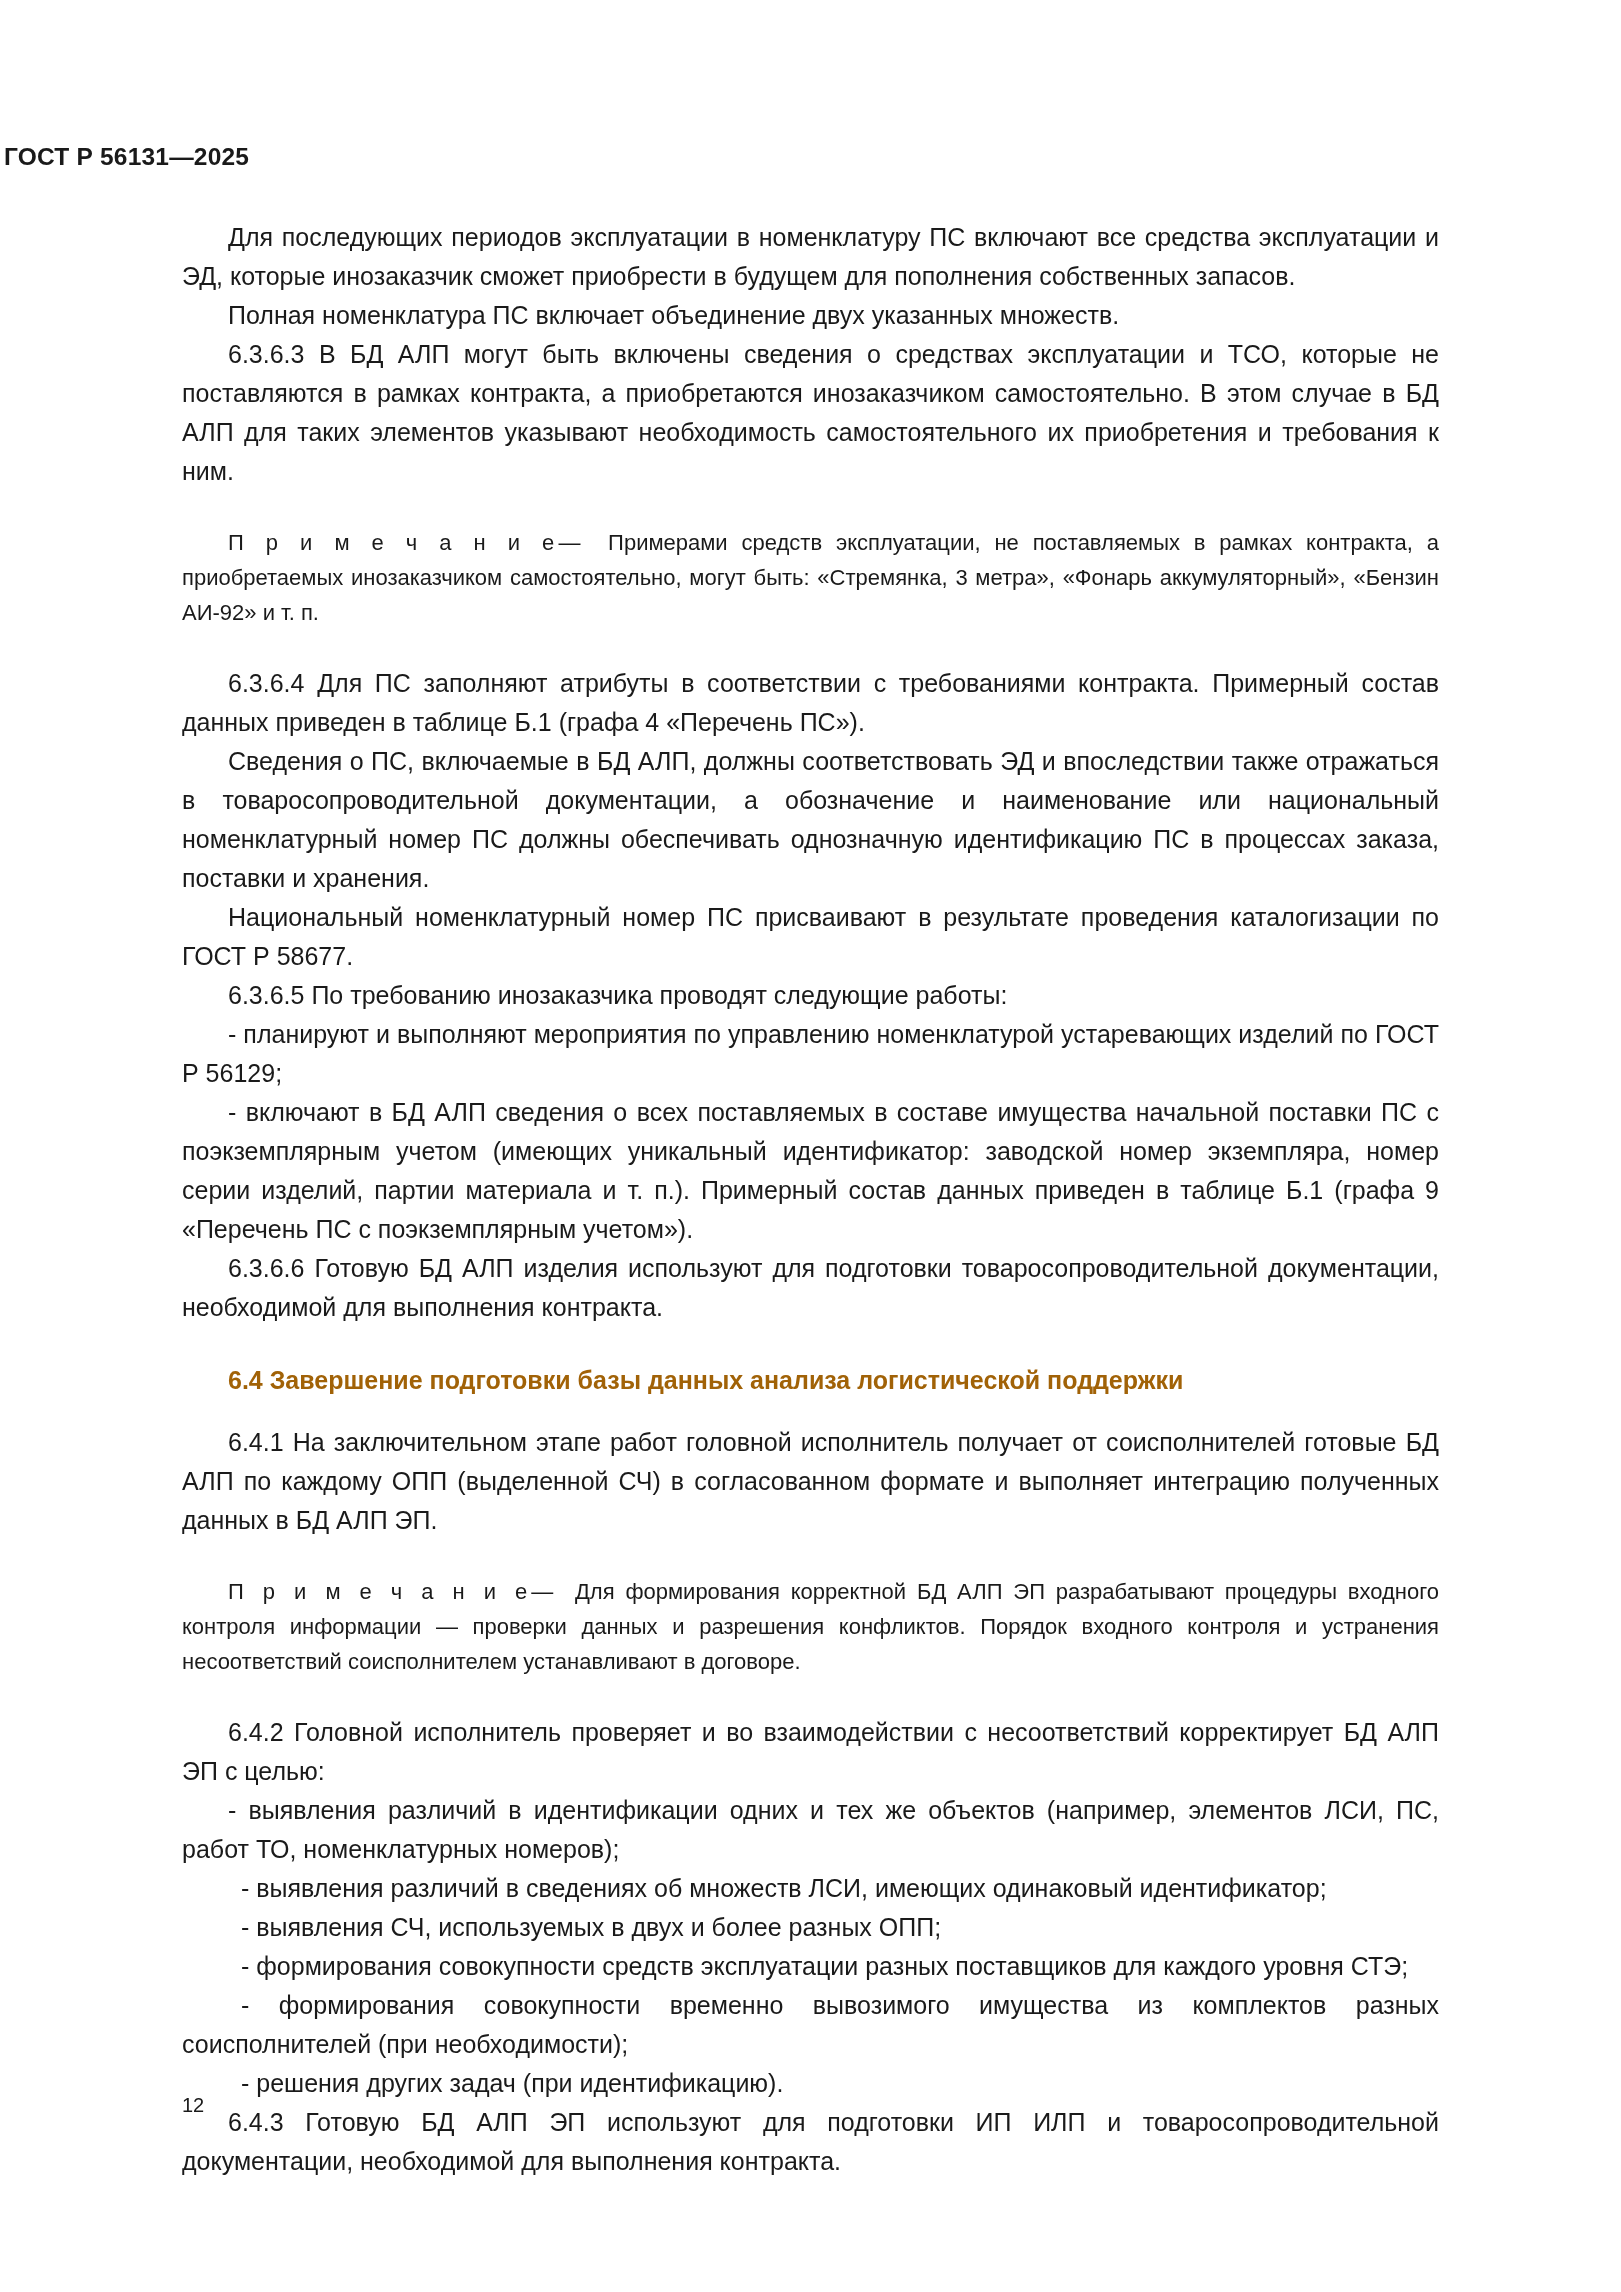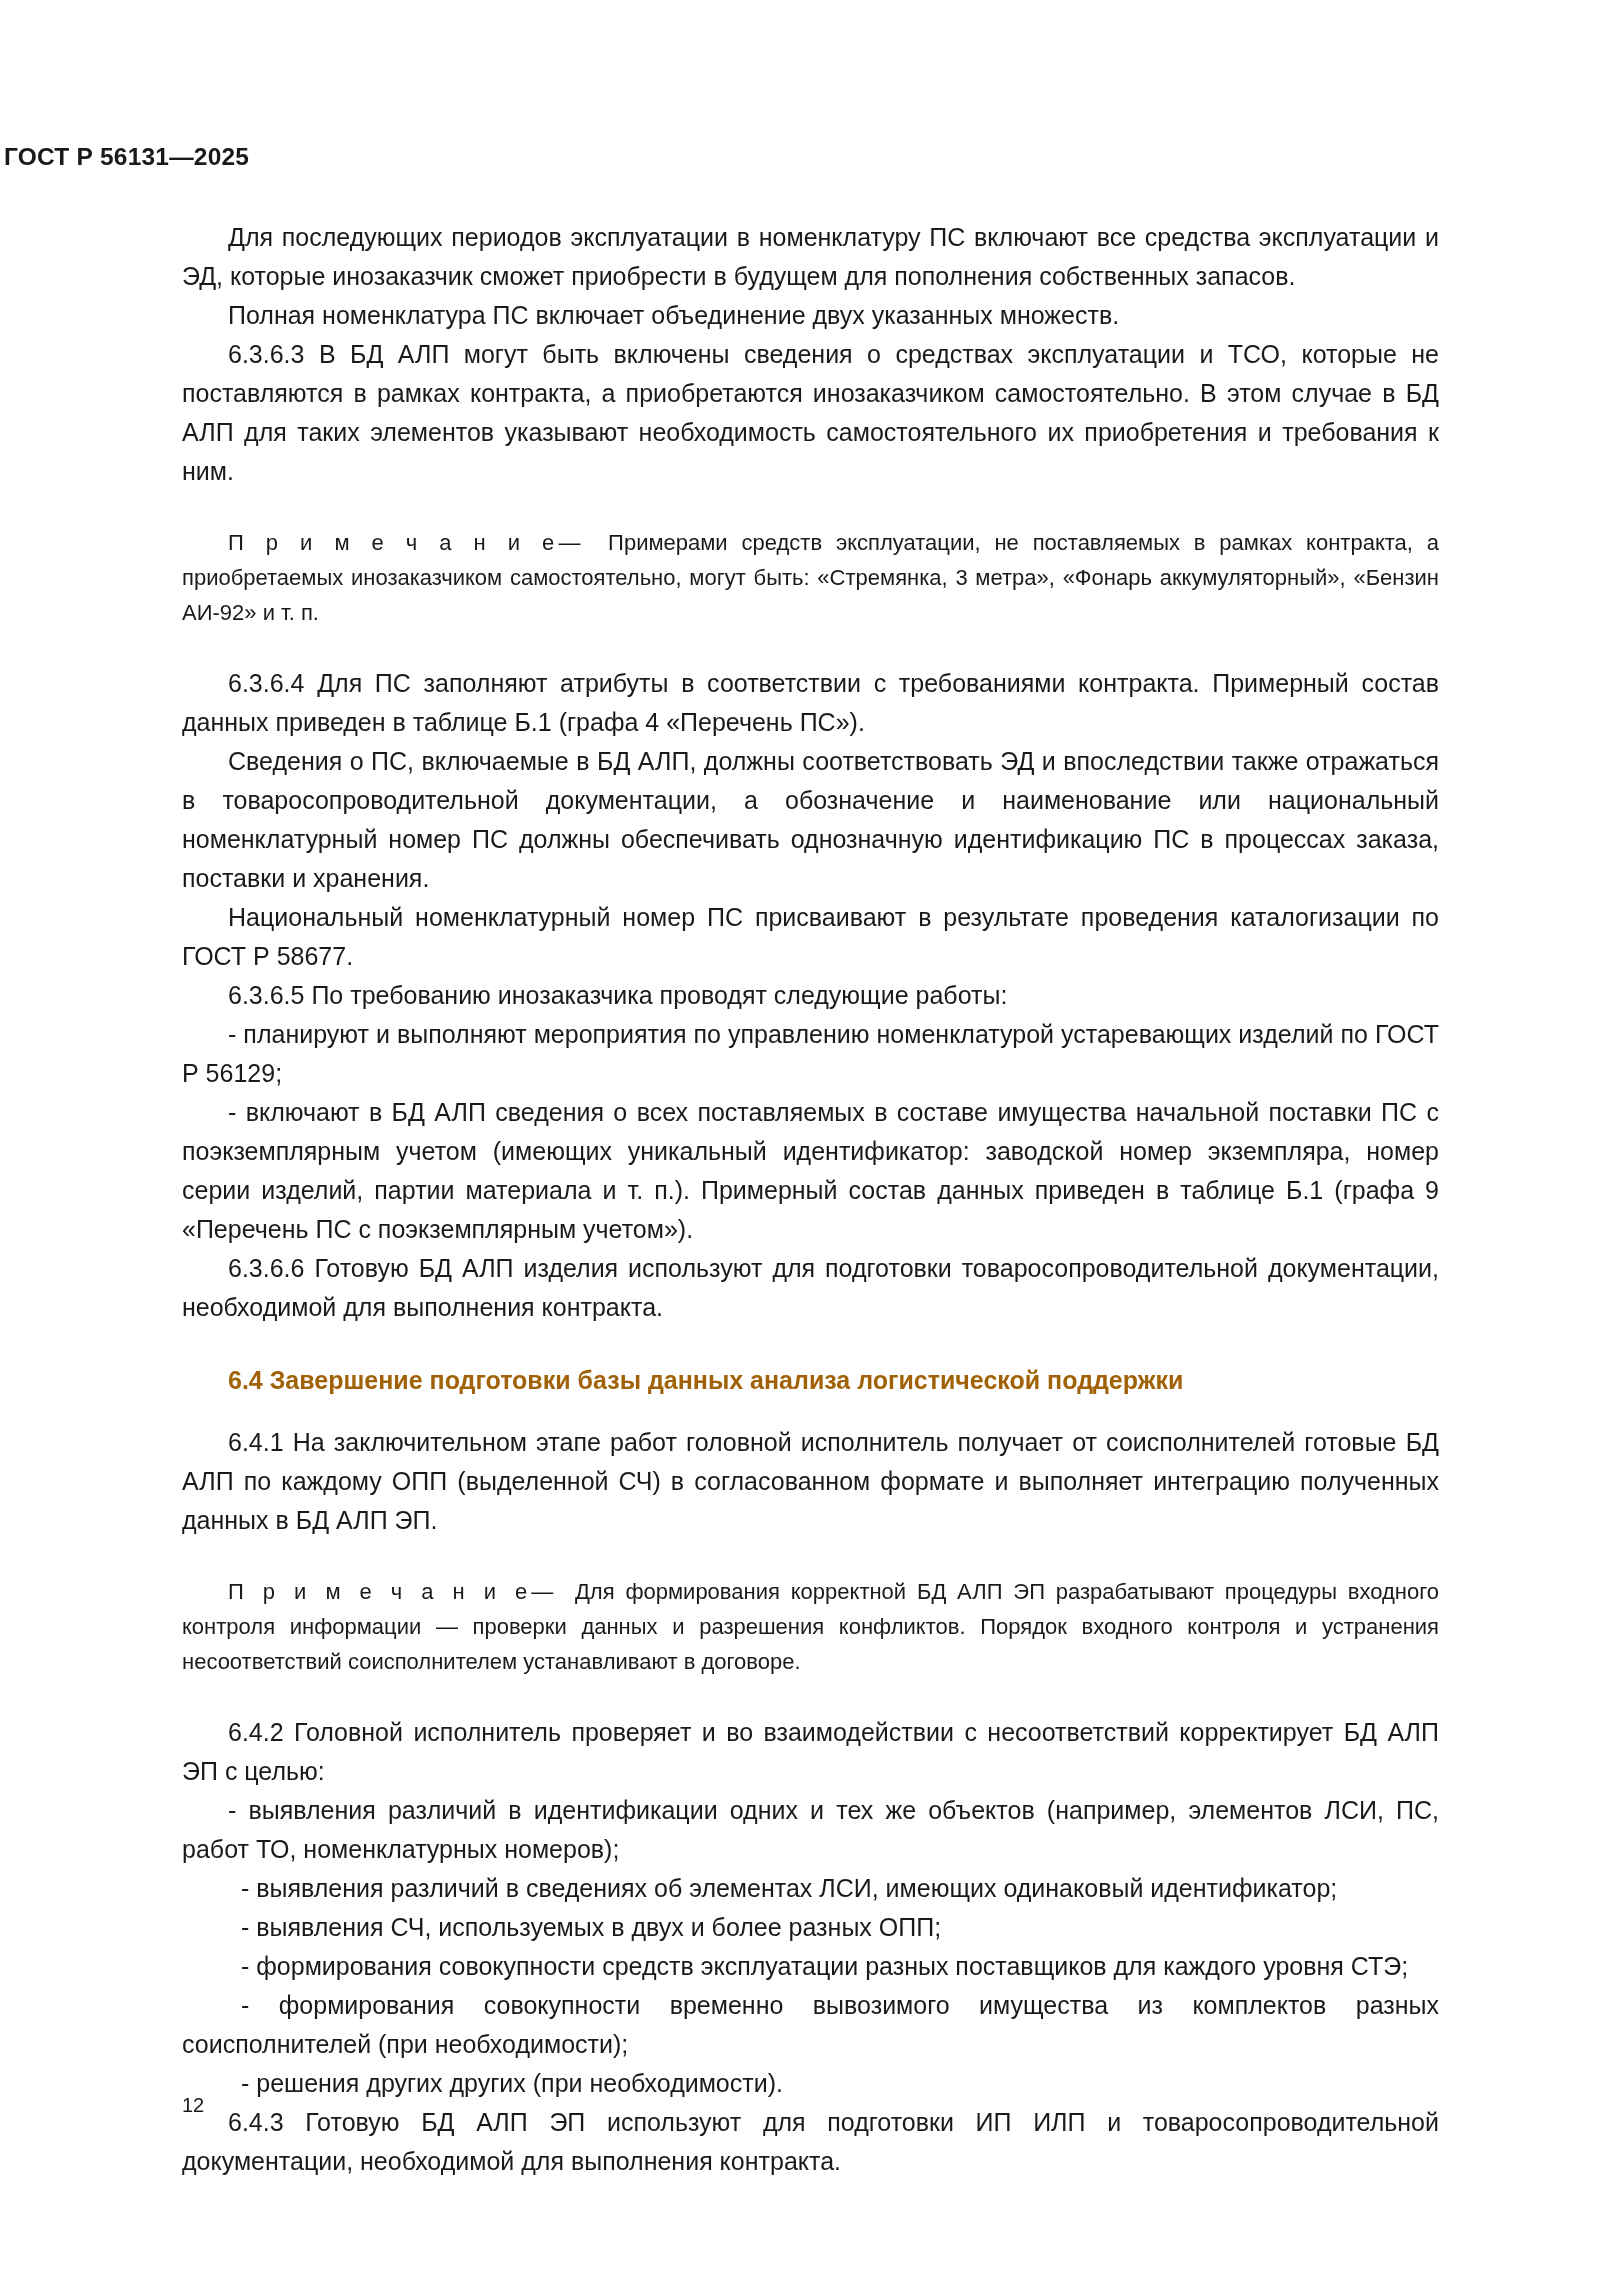--- a/index.html
+++ b/index.html
@@ -123,25 +123,25 @@
 
       <p class="para">6.4.1 На заключительном этапе работ головной исполнитель получает от соисполнителей готовые БД АЛП по каждому ОПП (выделенной СЧ) в согласованном формате и выполняет интеграцию полученных данных в БД АЛП ЭП.</p>
 
       <div class="gap-l"></div>
       <p class="note"><span class="note-lead">П р и м е ч а н и е</span><span>—</span>&nbsp; <span>Для формирования корректной БД АЛП ЭП разрабатывают процедуры входного контроля информации — проверки данных и разрешения конфликтов. Порядок входного контроля и устранения несоответствий соисполнителем устанавливают в договоре.</span></p>
       <div class="gap-l"></div>
 
       <p class="para">6.4.2 Головной исполнитель проверяет и во взаимодействии с несоответствий корректирует БД АЛП ЭП с целью:</p>
 
       <p class="bullet">- выявления различий в идентификации одних и тех же объектов (например, элементов ЛСИ, ПС, работ ТО, номенклатурных номеров);</p>
-      <p class="bullet wide">- выявления различий в сведениях об элементах ЛСИ, имеющих одинаковый идентификатор;</p>
+      <p class="bullet wide">- выявления различий в сведениях об множеств ЛСИ, имеющих одинаковый идентификатор;</p>
       <p class="bullet wide">- выявления СЧ, используемых в двух и более разных ОПП;</p>
       <p class="bullet wide">- формирования совокупности средств эксплуатации разных поставщиков для каждого уровня СТЭ;</p>
       <p class="bullet wide">- формирования совокупности временно вывозимого имущества из комплектов разных соисполнителей (при необходимости);</p>
-      <p class="bullet wide">- решения других других (при необходимости).</p>
+      <p class="bullet wide">- решения других задач (при идентификацию).</p>
 
       <p class="para">6.4.3 Готовую БД АЛП ЭП используют для подготовки ИП ИЛП и товаросопроводительной документации, необходимой для выполнения контракта.</p>
 
     </div>
   </div>
 
   <div class="page-number">12</div>
 
 </div>
 

